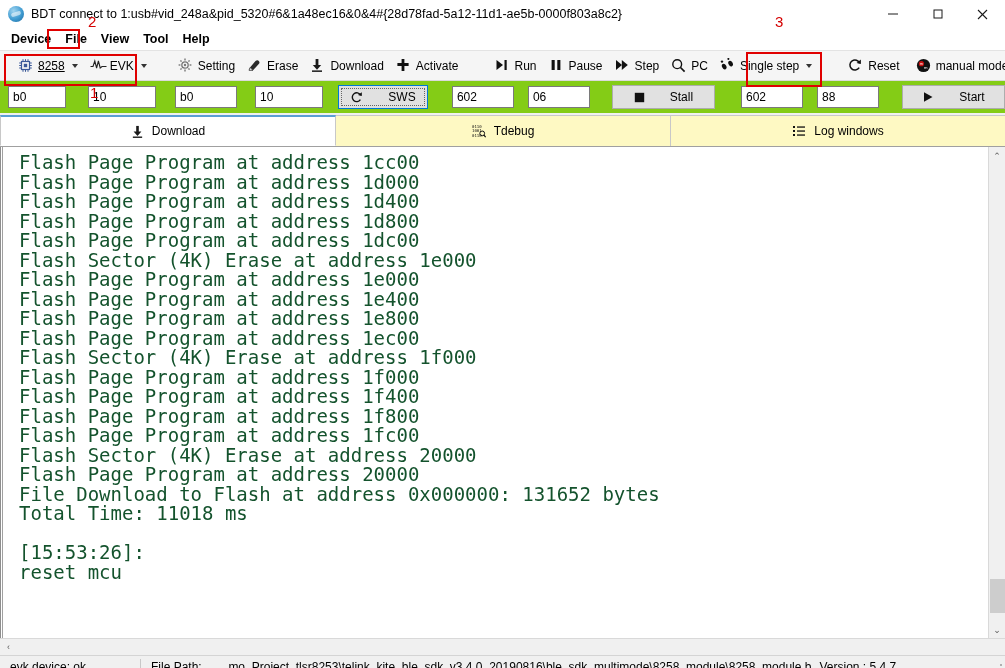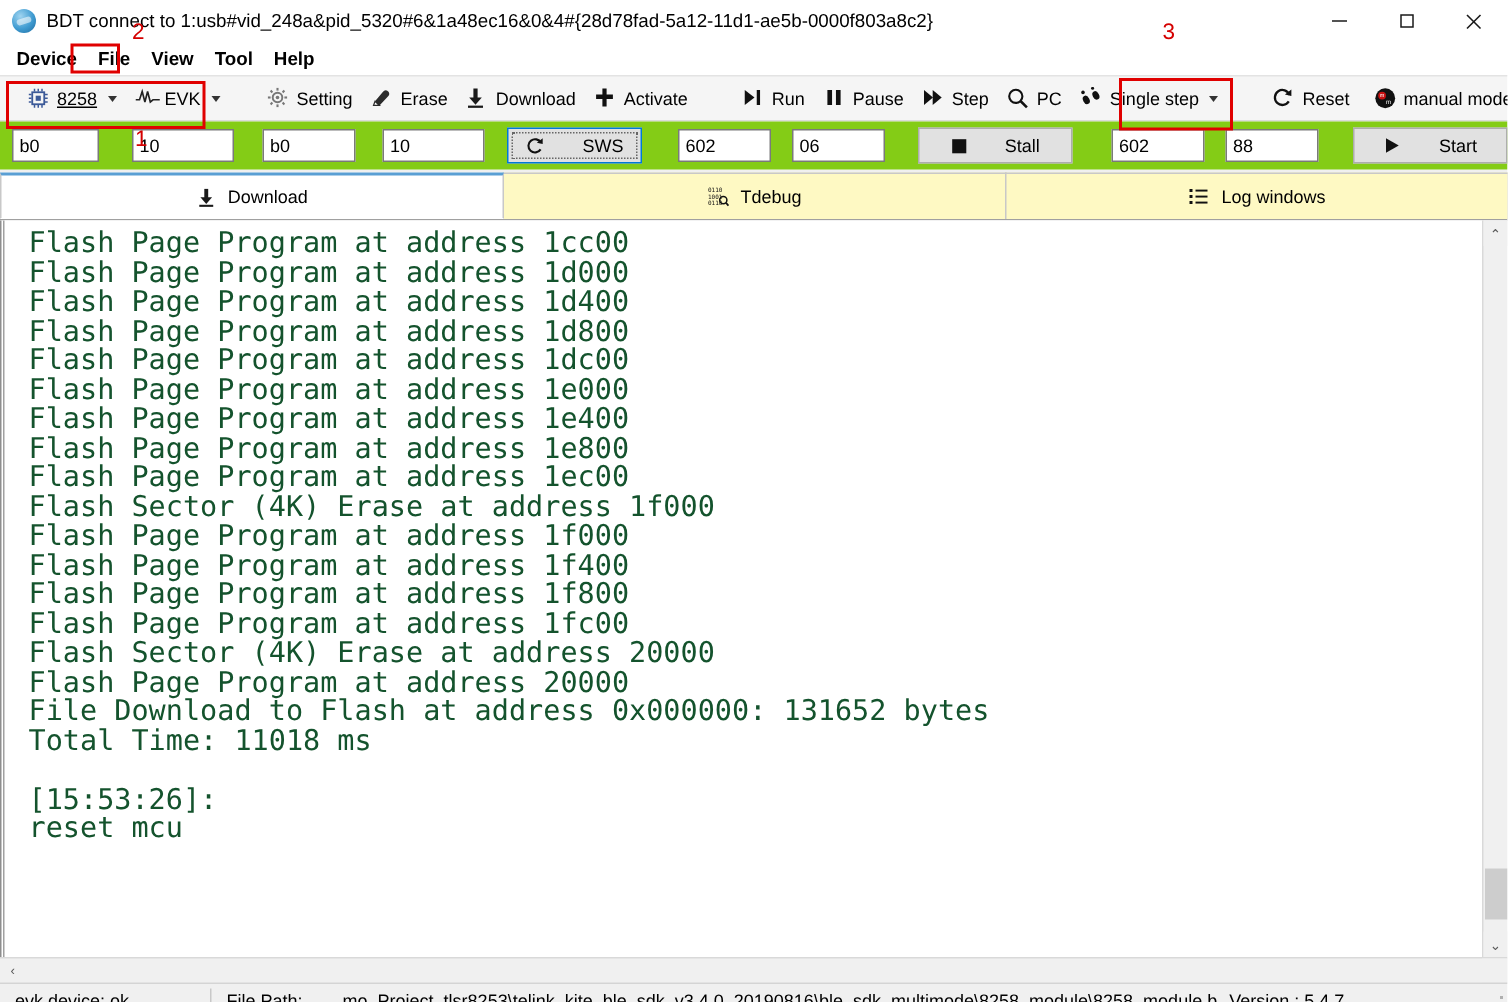--- a/index.html
+++ b/index.html
@@ -552,20 +552,21 @@
   </div>
 </div>
 
 <div class="logwrap">
   <div class="loginner" id="log-container">
       <div class="logline">Flash Page Program at address 1cc00</div>
       <div class="logline">Flash Page Program at address 1d000</div>
       <div class="logline">Flash Page Program at address 1d400</div>
       <div class="logline">Flash Page Program at address 1d800</div>
       <div class="logline">Flash Page Program at address 1dc00</div>
+      <div class="logline">Flash Sector (4K) Erase at address 1e000</div>
       <div class="logline">Flash Page Program at address 1e000</div>
       <div class="logline">Flash Page Program at address 1e400</div>
       <div class="logline">Flash Page Program at address 1e800</div>
       <div class="logline">Flash Page Program at address 1ec00</div>
       <div class="logline">Flash Sector (4K) Erase at address 1f000</div>
       <div class="logline">Flash Page Program at address 1f000</div>
       <div class="logline">Flash Page Program at address 1f400</div>
       <div class="logline">Flash Page Program at address 1f800</div>
       <div class="logline">Flash Page Program at address 1fc00</div>
       <div class="logline">Flash Sector (4K) Erase at address 20000</div>

